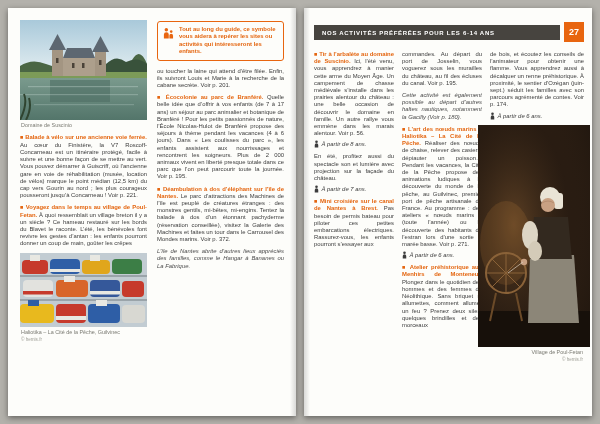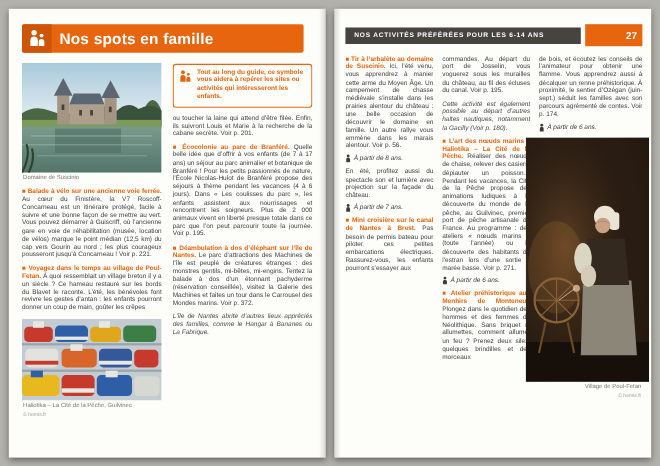--- a/index.html
+++ b/index.html
@@ -11,21 +11,21 @@
   .page-left::after{content:"";position:absolute;right:0;top:0;bottom:0;width:6px;background:linear-gradient(to left,rgba(0,0,0,.14),rgba(0,0,0,0));}
   .page-right::before{content:"";position:absolute;left:0;top:0;bottom:0;width:6px;background:linear-gradient(to right,rgba(0,0,0,.14),rgba(0,0,0,0));}
   .inner{padding:12px 12px 8px 12px;position:relative;}
   
   .banner{display:flex;align-items:center;height:26px;width:256px;background:#e8650f;border-radius:2px;margin:2px 0 9px 0;}
   .banner .ic{width:27px;height:26px;background:#cd5507;border-radius:2px 0 0 2px;display:flex;align-items:center;justify-content:center;flex:none;}
   .banner .t{color:#ffffff;font-weight:bold;font-size:14px;letter-spacing:.2px;padding-left:7px;white-space:nowrap;}
   
   .rhead{display:flex;align-items:center;margin:2px 0 9px 0;}
   .rbar{flex:1;background:#47443f;color:#ffffff;font-size:6px;font-weight:bold;letter-spacing:.7px;padding:5px 8px 4px 8px;white-space:nowrap;overflow:hidden;}
-  .rnum{width:20px;height:20px;background:#e8650f;color:#fff;font-size:9px;font-weight:bold;display:flex;align-items:center;justify-content:center;margin-left:4px;flex:none;padding-left:32px;}
+  .rnum{width:20px;height:20px;background:#e8650f;color:#fff;font-size:9px;font-weight:bold;display:flex;align-items:center;justify-content:center;margin-left:4px;flex:none;}
   
   .cols{display:flex;gap:10px;}
   .colL{width:127px;overflow:hidden;}
   .colsR{display:flex;gap:8px;}
   .colA,.colB{width:80px;overflow:hidden;}
   .colC{width:94px;overflow:visible;}
   
   .art{margin:0 0 5px 0;font-size:5.9px;line-height:1.22;color:#3c3c3c;text-align:justify;}
   .ttl{color:#e4650f;font-weight:bold;}
   .ttl::before{content:"■ ";font-size:5.5px;}
@@ -44,31 +44,20 @@
   .fig-woman{margin-left:-12px;}
 </style>
 </head>
 <body>
 
 <div class="canvas">
 
   <div class="page page-left">
     <div class="inner">
 
-      <div class="banner">
-        <span class="ic">
-          <svg width="18" height="18" viewBox="0 0 24 24" fill="#ffffff">
-            <circle cx="8" cy="5" r="3.2"></circle>
-            <path d="M3.5 21v-7a4.5 4.5 0 0 1 9 0v7z"></path>
-            <circle cx="17" cy="8.5" r="2.4"></circle>
-            <path d="M13.6 21v-5a3.4 3.4 0 0 1 6.8 0v5z"></path>
-          </svg>
-        </span>
-        <span class="t">Nos spots en famille</span>
-      </div>
 
       <div class="cols">
 
         <div class="colL">
 
           <figure class="fig">
             <svg width="127" height="100" viewBox="0 0 127 100">
               <defs>
                 <linearGradient id="g-sky" x1="0" y1="0" x2="0" y2="1">
                   <stop offset="0" stop-color="#a9c9da"></stop>

